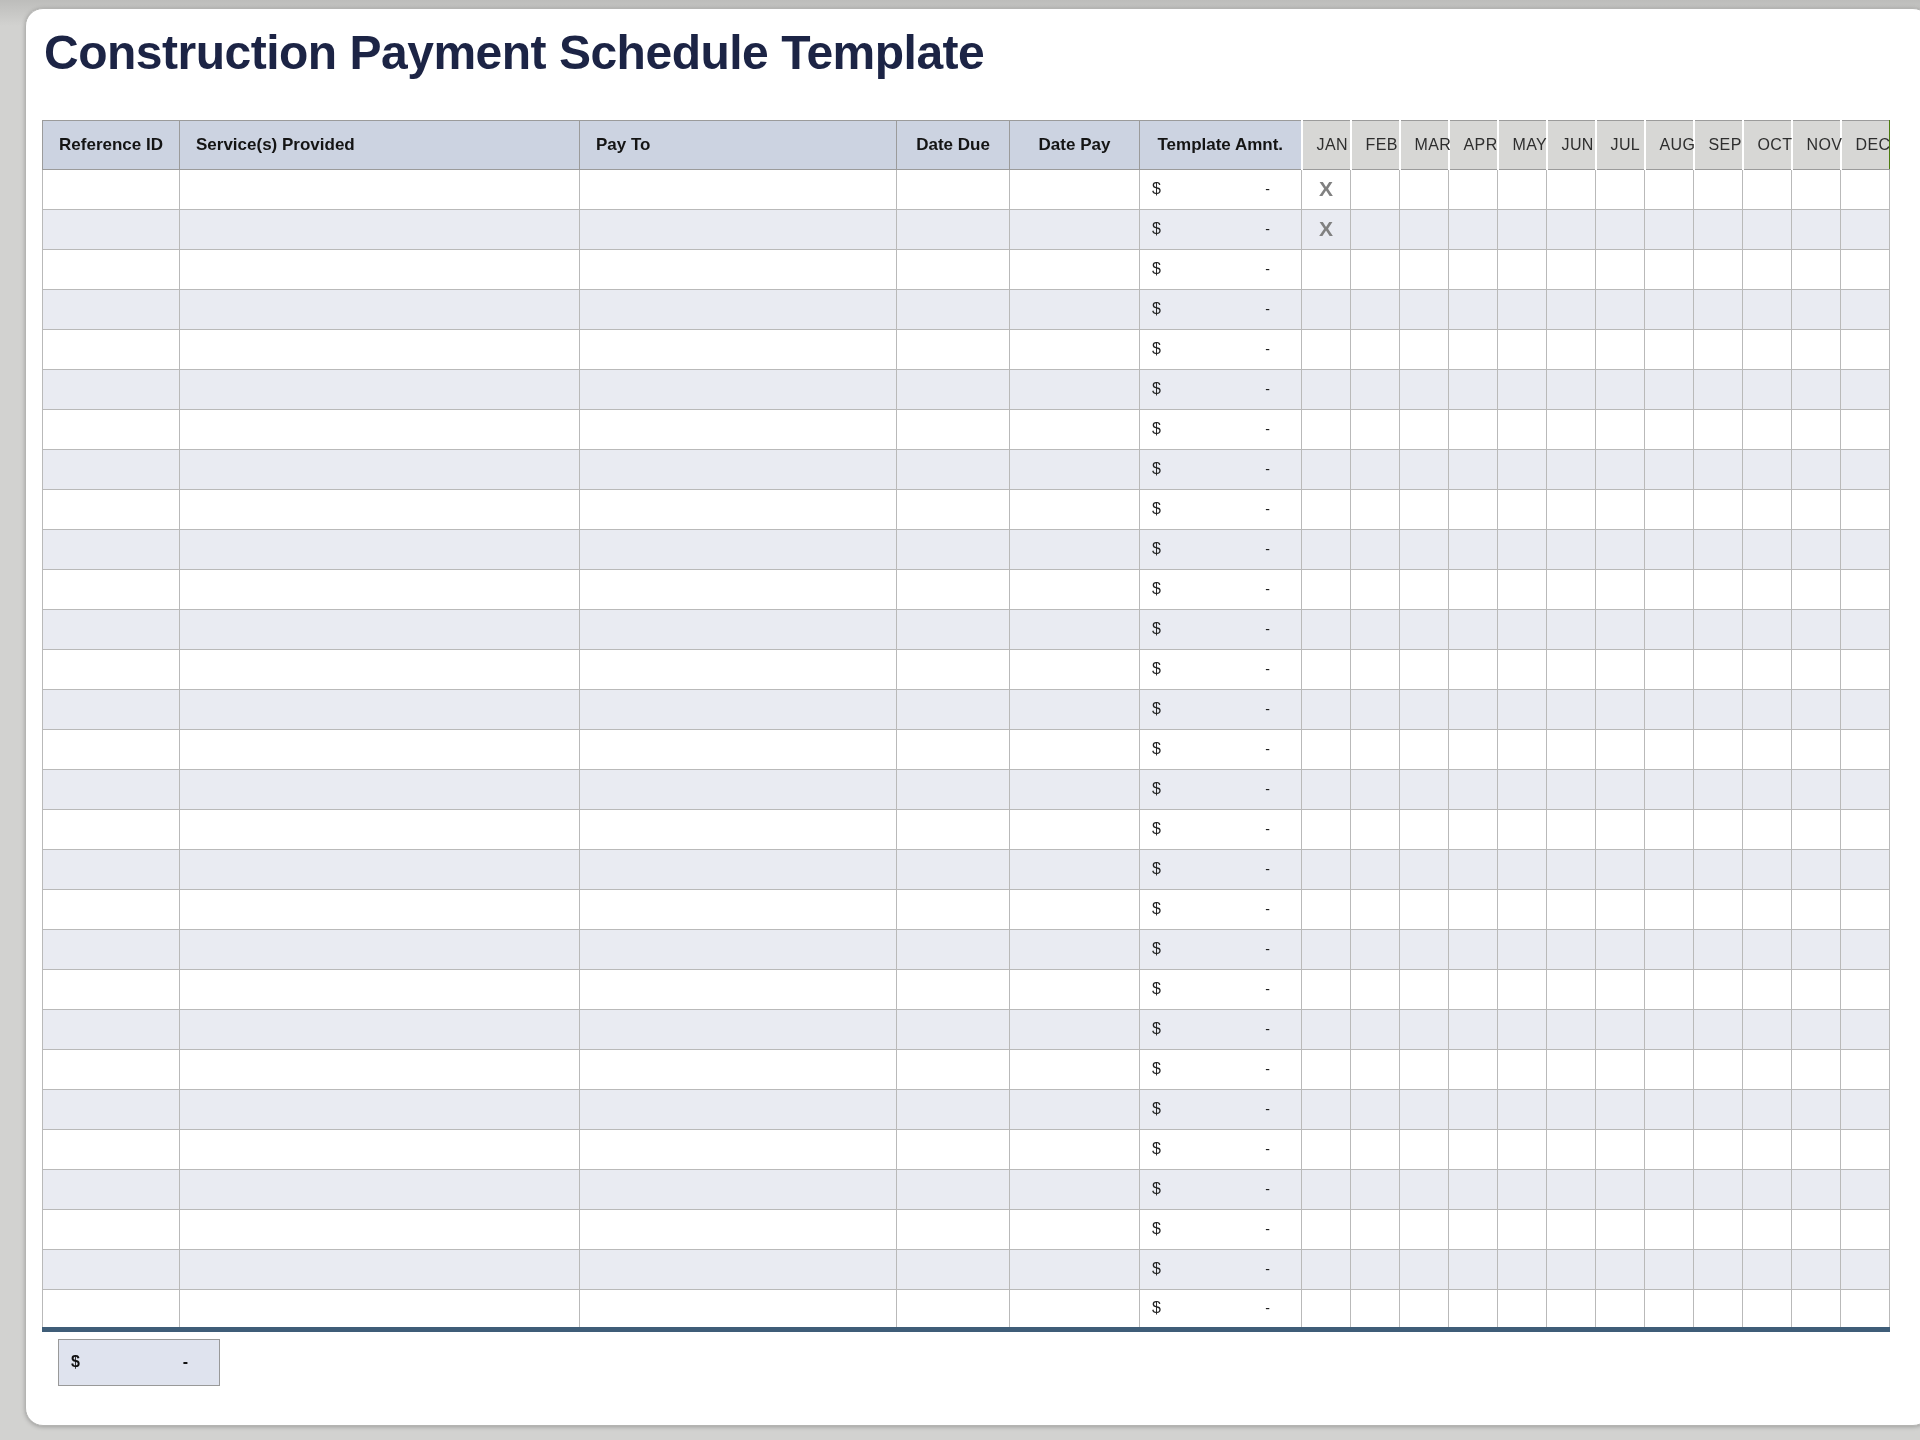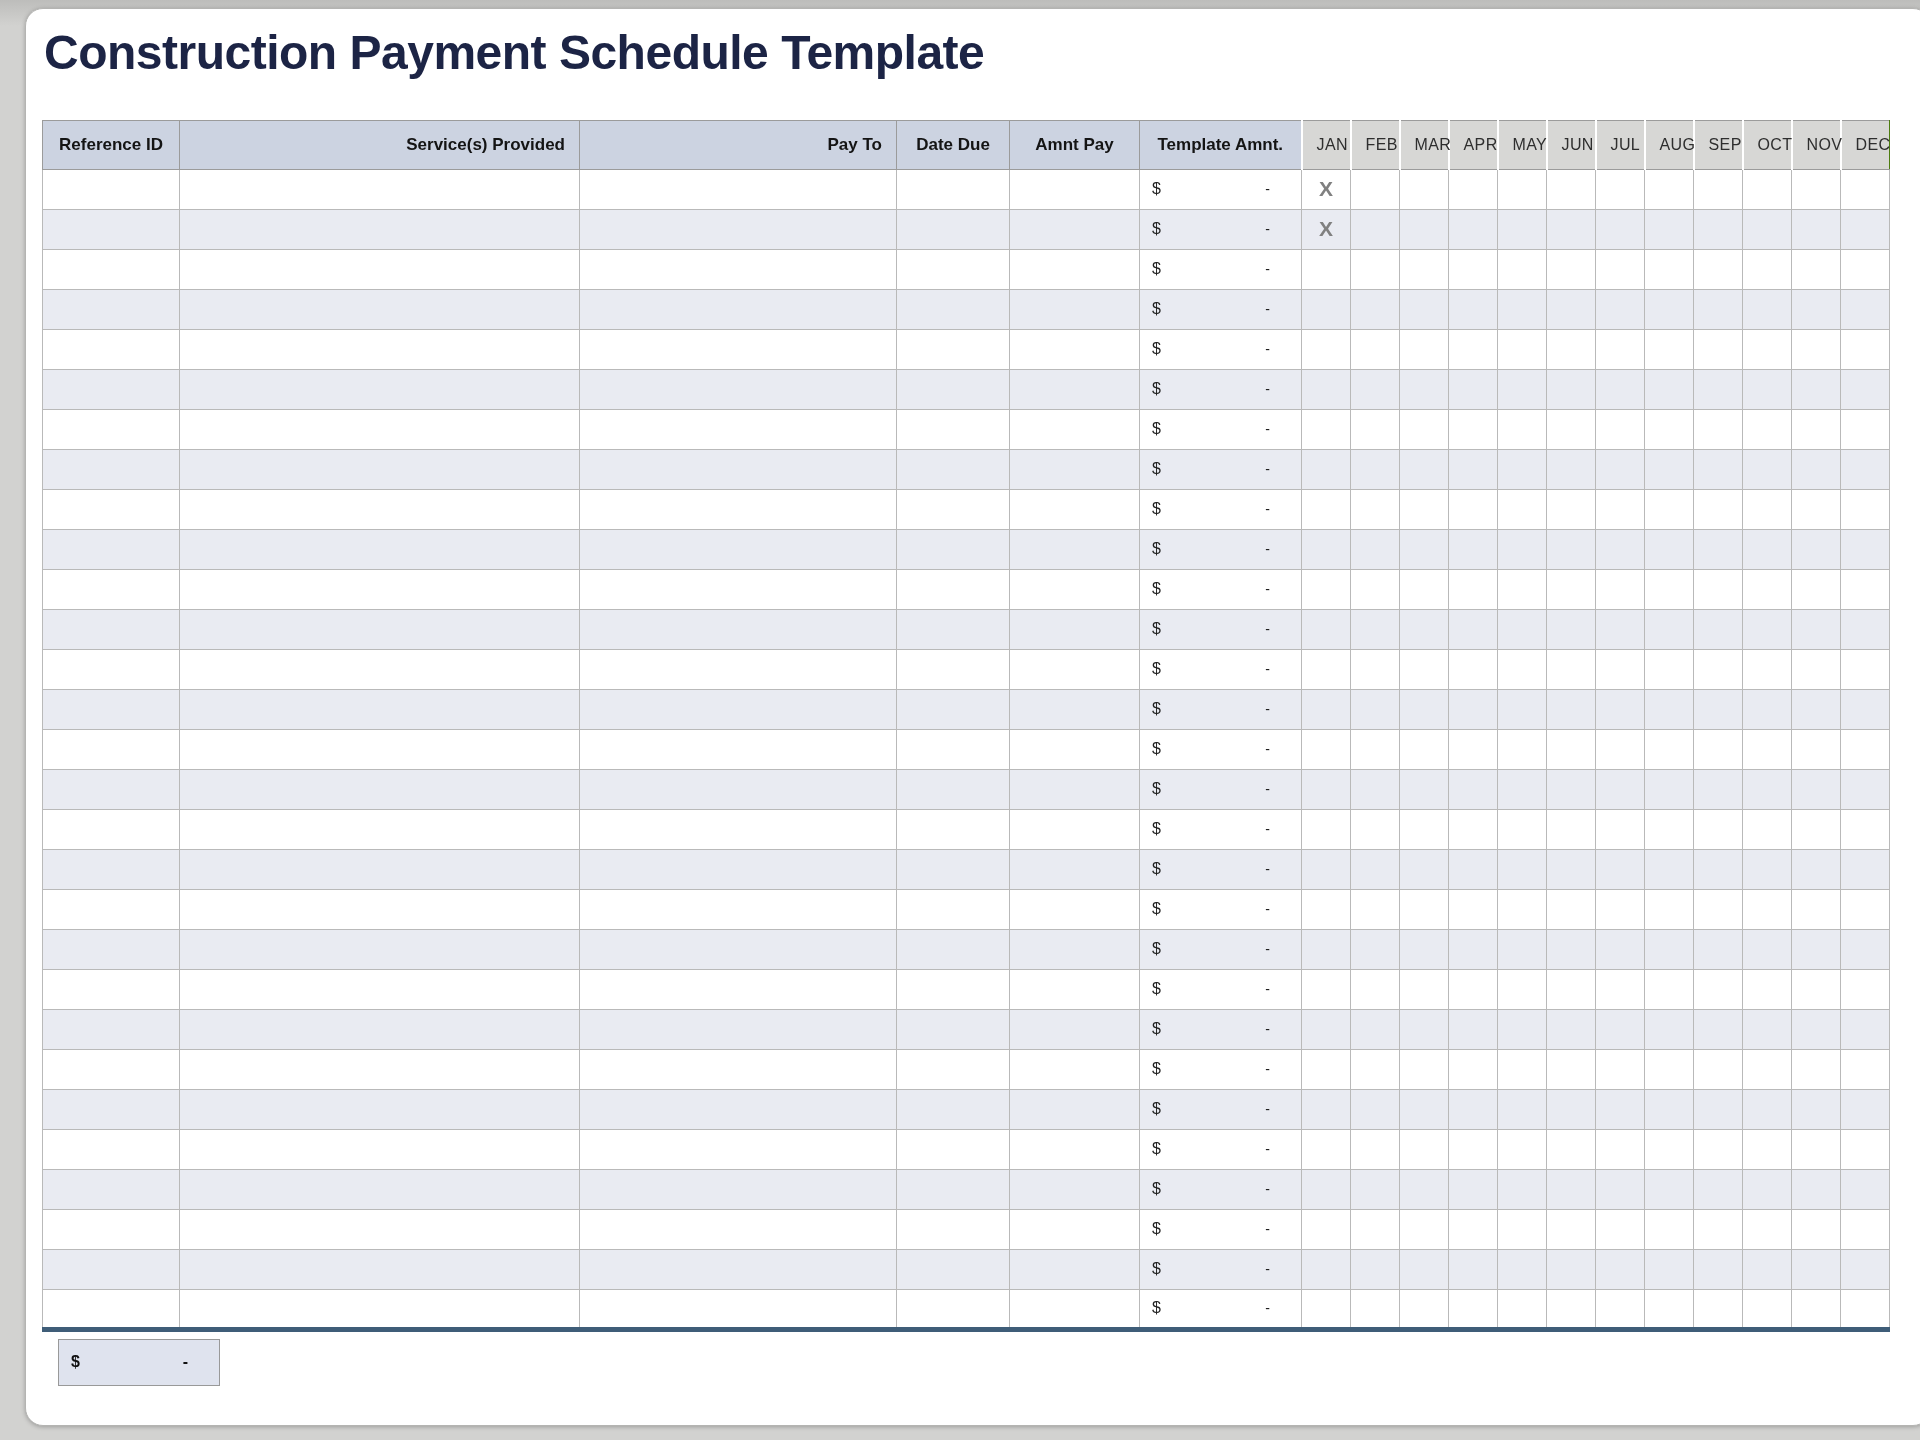--- a/index.html
+++ b/index.html
@@ -32,21 +32,21 @@
     border-bottom: 5px solid var(--accent-rule, #3f5d78);
   }
   thead th {
     height: 44px;
     background: var(--header-fill, #ccd3e1);
     font-size: 17px; font-weight: bold; color: #141414;
     border: 1px solid #9b9b9b;
     text-align: center; vertical-align: middle;
     padding: 14px;
   }
-  thead th.align-left { text-align: right; padding-left: 16px; }
+  thead th.align-left { text-align: left; padding-left: 16px; }
   thead th.month {
     background: var(--month-header-fill, #d7d7d5);
     font-weight: normal; font-size: 16px; color: #2e2e2e;
     letter-spacing: 0.4px;
     border-left: 2px solid #ffffff;
   }
   thead th.month:last-child { border-right: 1px solid #4d7c0f; }
   tbody td {
     height: 40px;
     border: 1px solid #b9b9b9;
@@ -109,21 +109,21 @@
         <col style="width:49px">
           <col style="width:49px">
           <col style="width:49px">
       </colgroup>
       <thead>
         <tr>
           <th>Reference ID</th>
           <th class="align-left">Service(s) Provided</th>
           <th class="align-left">Pay To</th>
           <th>Date Due</th>
-          <th>Amnt Pay</th>
+          <th>Date Pay</th>
           <th>Template Amnt.</th>
           <th class="month">JAN</th>
           <th class="month">FEB</th>
           <th class="month">MAR</th>
           <th class="month">APR</th>
           <th class="month">MAY</th>
           <th class="month">JUN</th>
           <th class="month">JUL</th>
           <th class="month">AUG</th>
           <th class="month">SEP</th>

